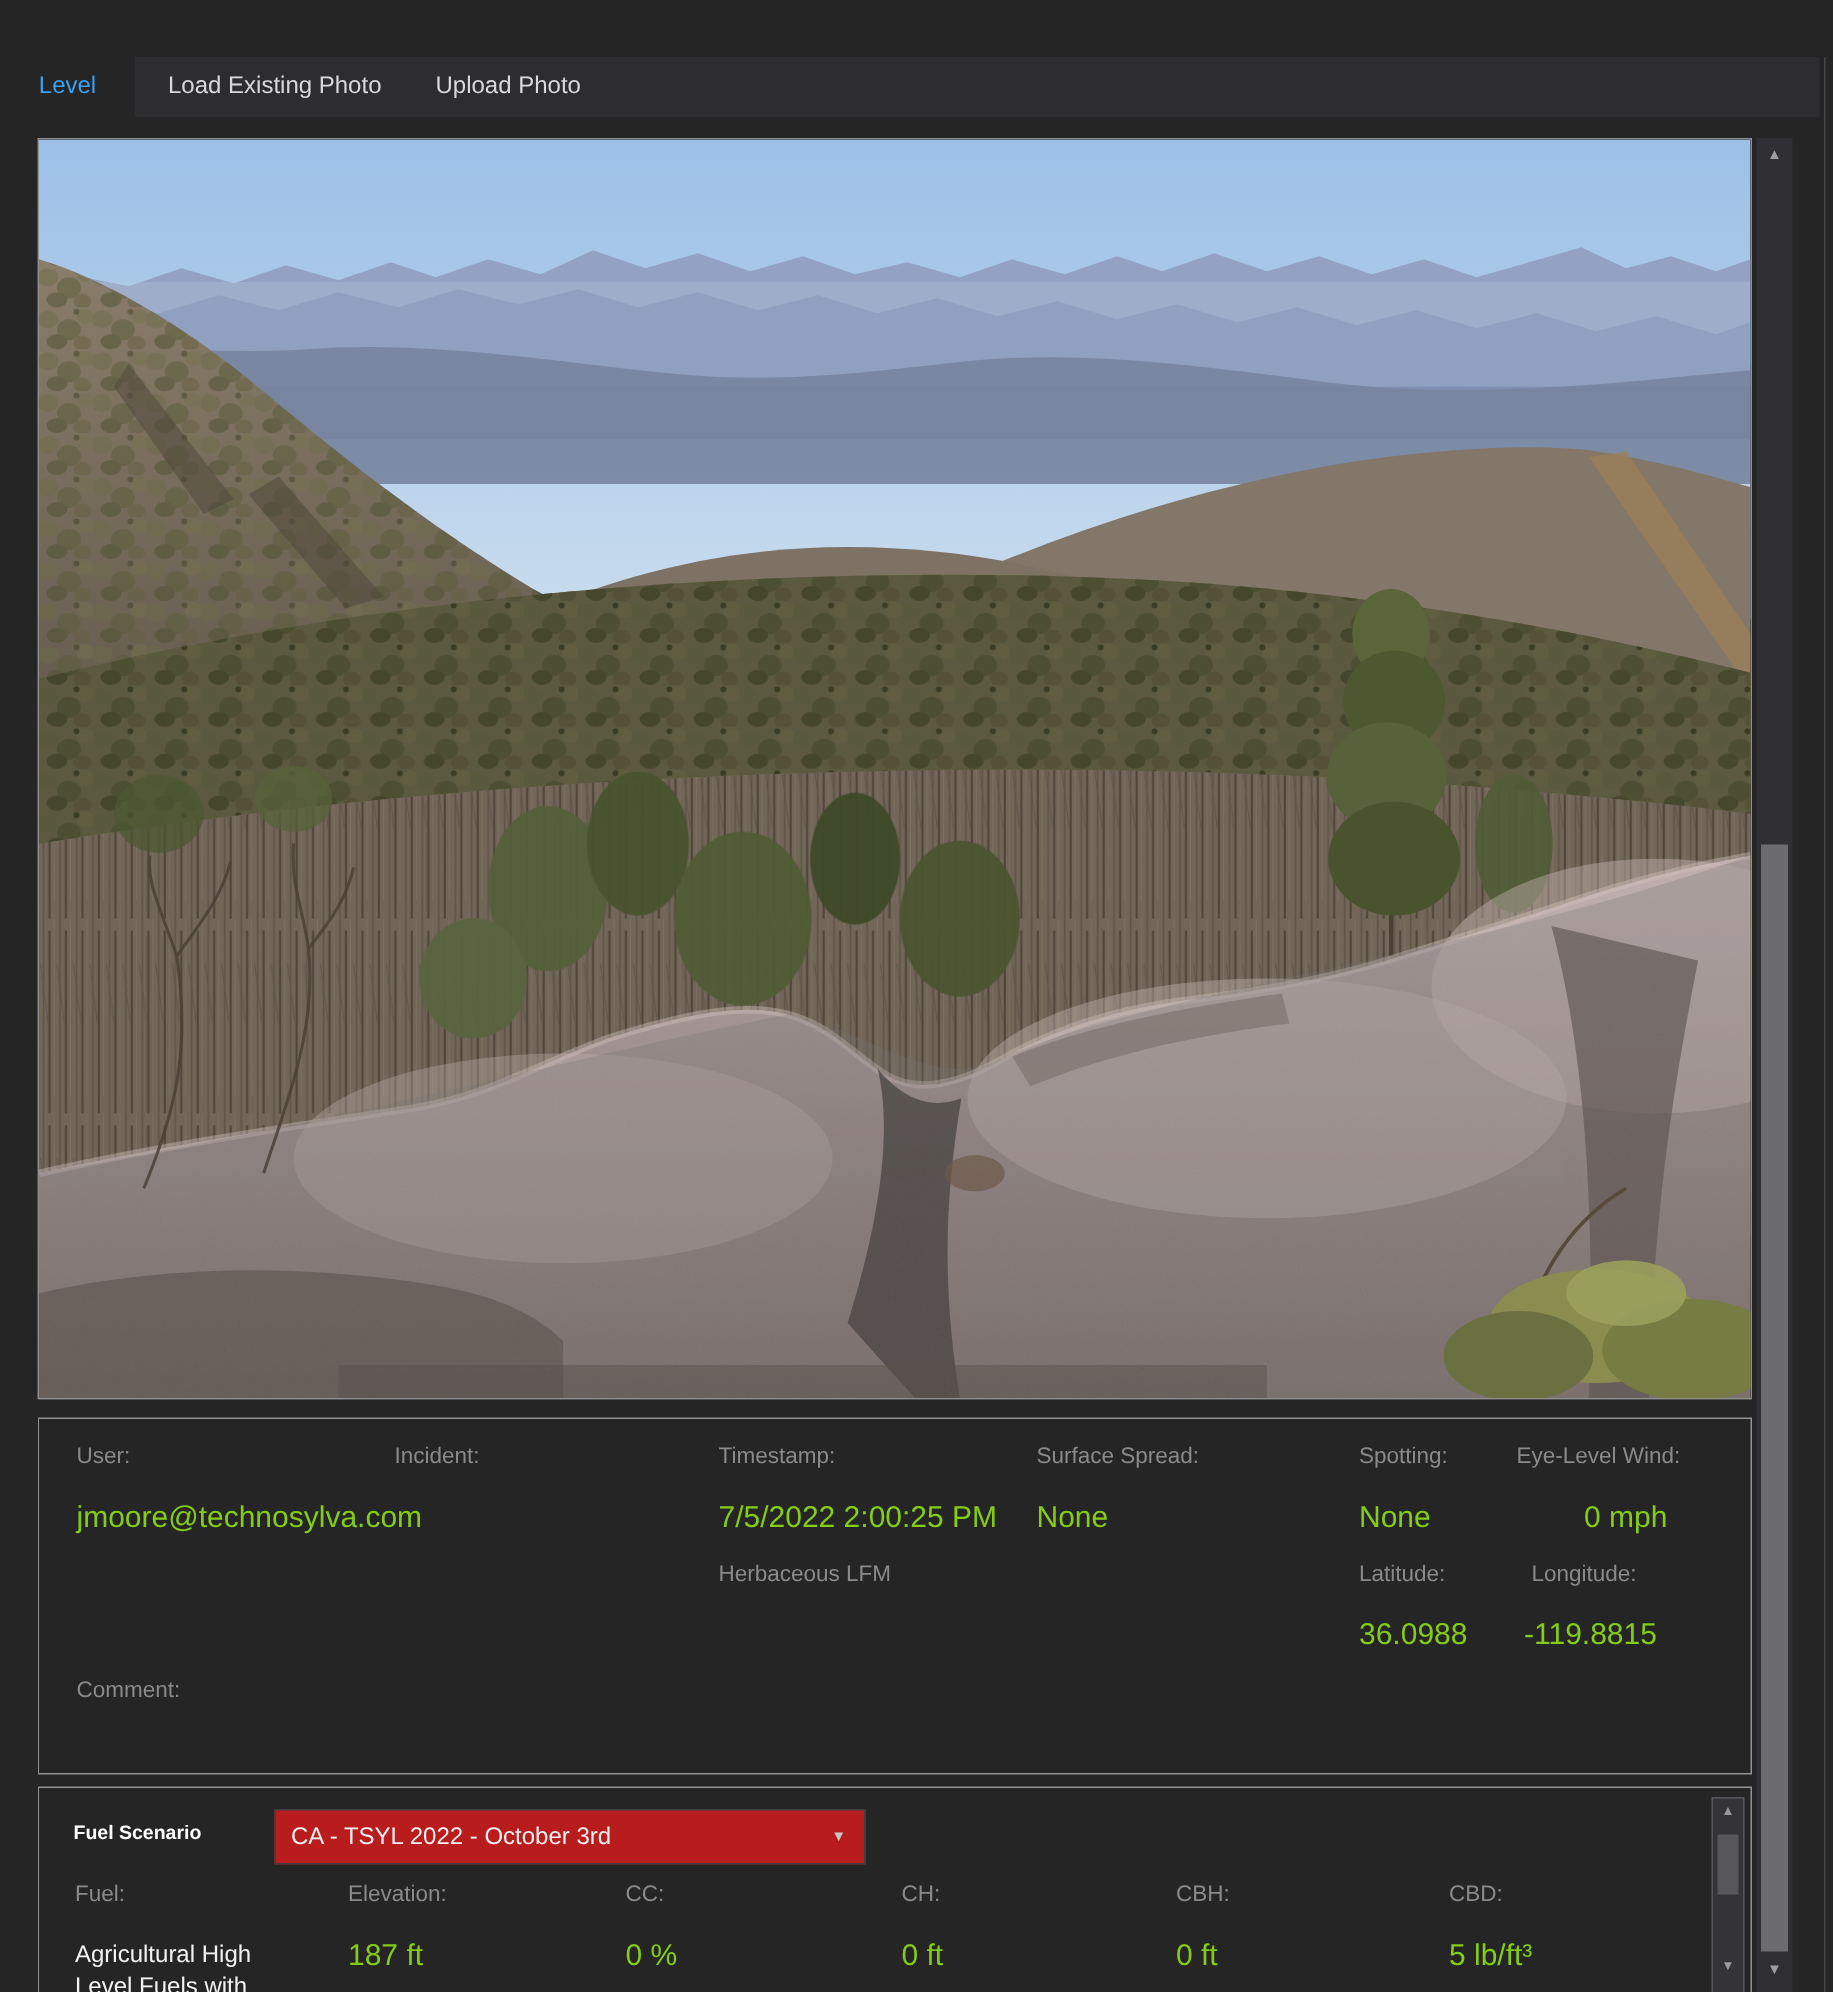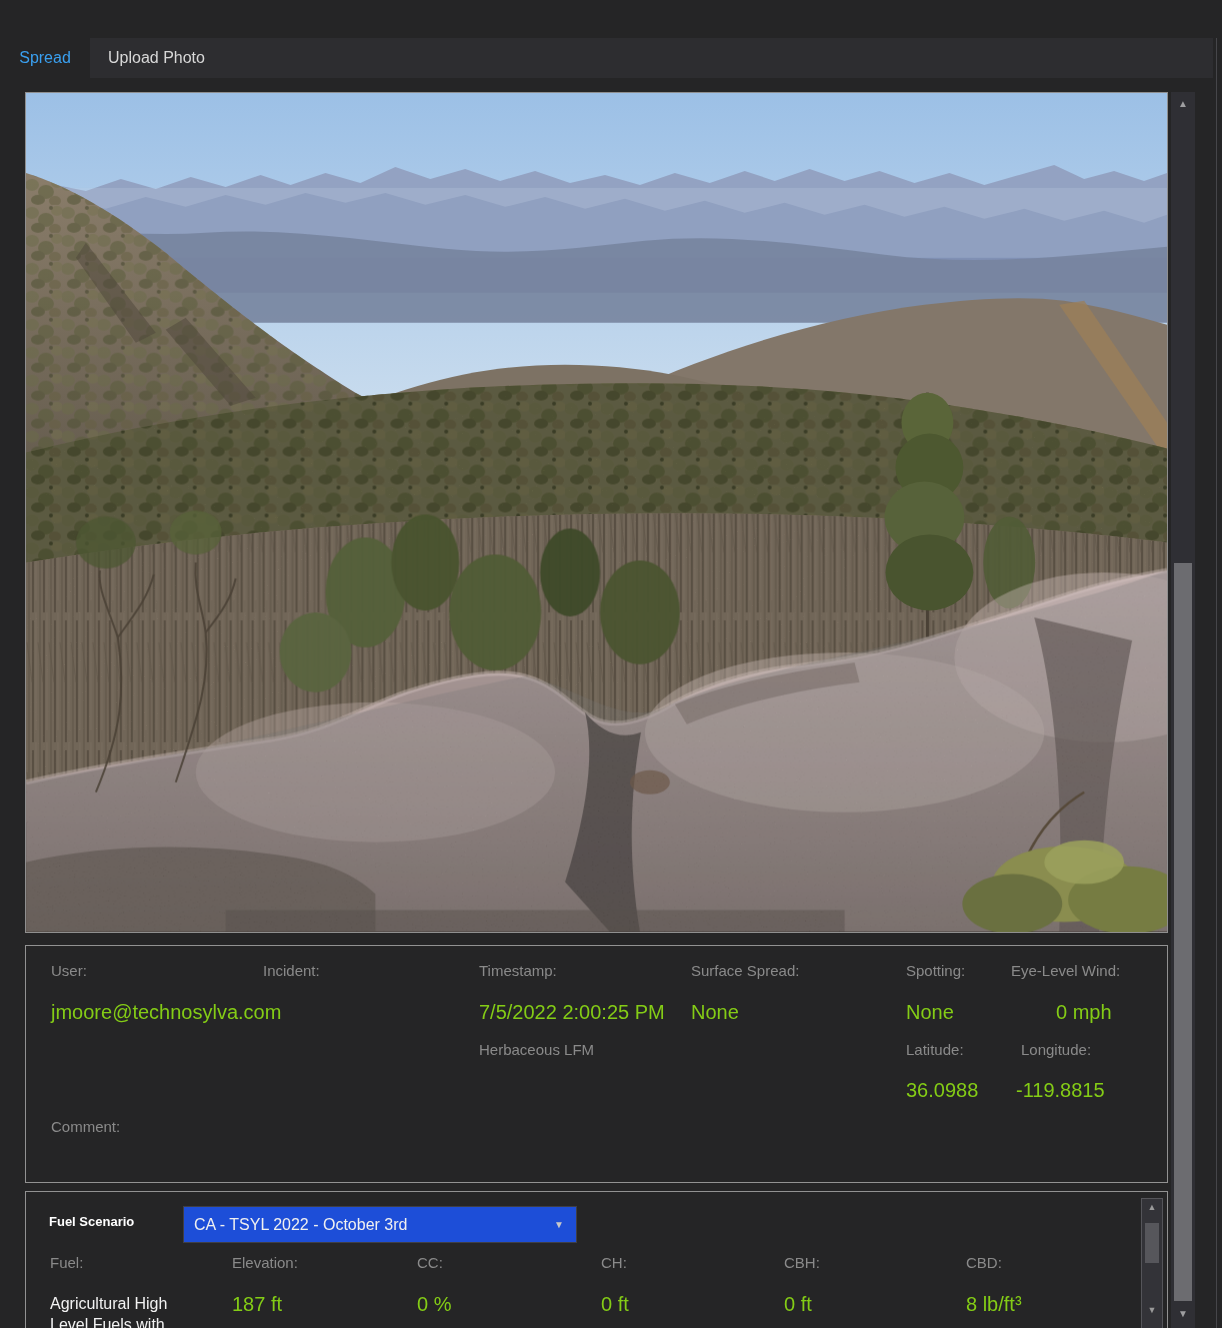--- a/index.html
+++ b/index.html
@@ -34,21 +34,21 @@
   
   .panel{position:absolute;left:25px;width:1143px;background:#252526;border:1px solid #929292;
          box-sizing:border-box;}
   .meta-panel{top:945px;height:238px;}
   .fuel-panel{top:1191px;height:200px;}
   .lab{position:absolute;color:#8a8a8a;font-size:15px;white-space:nowrap;}
   .val{position:absolute;color:#84cc16;font-size:20px;white-space:nowrap;}
 
   
   .fuel-title{position:absolute;left:23px;top:22px;color:#ffffff;font-size:13px;font-weight:bold;}
-  .dropdown{position:absolute;left:157px;top:14px;width:394px;height:37px;background:#1d4ed8;
+  .dropdown{position:absolute;left:157px;top:14px;width:394px;height:37px;background:#b91c1c;
             border:1px solid #3f3f46;box-sizing:border-box;display:flex;align-items:center;
             cursor:pointer;}
   .dropdown .dd-text{flex:1;color:#f0f0f0;font-size:16px;padding-left:10px;white-space:nowrap;
                      overflow:hidden;}
   .dropdown .dd-arrow{color:#c8c8c8;font-size:10px;padding:0 12px;}
   .fuel-val-wrap{position:absolute;color:#f2f2f2;font-size:16px;line-height:21px;width:160px;}
 
   
   .vscroll{position:absolute;left:1171px;top:92px;width:24px;height:1236px;background:#2f2f34;}
   .vscroll .arr{position:absolute;left:0;width:24px;text-align:center;color:#9e9ea0;
@@ -62,21 +62,22 @@
                        background:#56565b;cursor:pointer;}
   .right-edge{position:absolute;left:1216px;top:38px;width:1px;height:1290px;background:#46464a;}
 </style>
 </head>
 <body>
 
 <div class="page">
 
 
   <div class="tabstrip">
-    <div class="tab active">Spread</div>
+    <div class="tab active">Level</div>
+    <div class="tab t2">Load Existing Photo</div>
     <div class="tab t3">Upload Photo</div>
   </div>
 
   <div class="photo-frame">
     <svg viewBox="0 0 1143 840" preserveAspectRatio="none">
       <defs>
         <linearGradient id="sky" x1="0" y1="0" x2="0" y2="1">
           <stop offset="0" stop-color="#9cc0e6"></stop>
             <stop offset="1" stop-color="#c9dcee"></stop>
         </linearGradient>
@@ -226,21 +227,21 @@
     <span class="lab" style="left:391px;top:62px">CC:</span>
     <span class="lab" style="left:575px;top:62px">CH:</span>
     <span class="lab" style="left:758px;top:62px">CBH:</span>
     <span class="lab" style="left:940px;top:62px">CBD:</span>
 
     <div class="fuel-val-wrap" style="left:24px;top:101px">Agricultural High Level Fuels with</div>
     <span class="val" style="left:206px;top:101px">187 ft</span>
     <span class="val" style="left:391px;top:101px">0 %</span>
     <span class="val" style="left:575px;top:101px">0 ft</span>
     <span class="val" style="left:758px;top:101px">0 ft</span>
-    <span class="val" style="left:940px;top:101px">8 lb/ft³</span>
+    <span class="val" style="left:940px;top:101px">5 lb/ft³</span>
 
     <div class="inner-scroll">
       <span class="arr" style="top:3px">▲</span>
       <div class="thumb"></div>
       <span class="arr" style="top:106px">▼</span>
     </div>
   </div>
 
   <div class="vscroll">
     <span class="arr" style="top:6px">▲</span>

